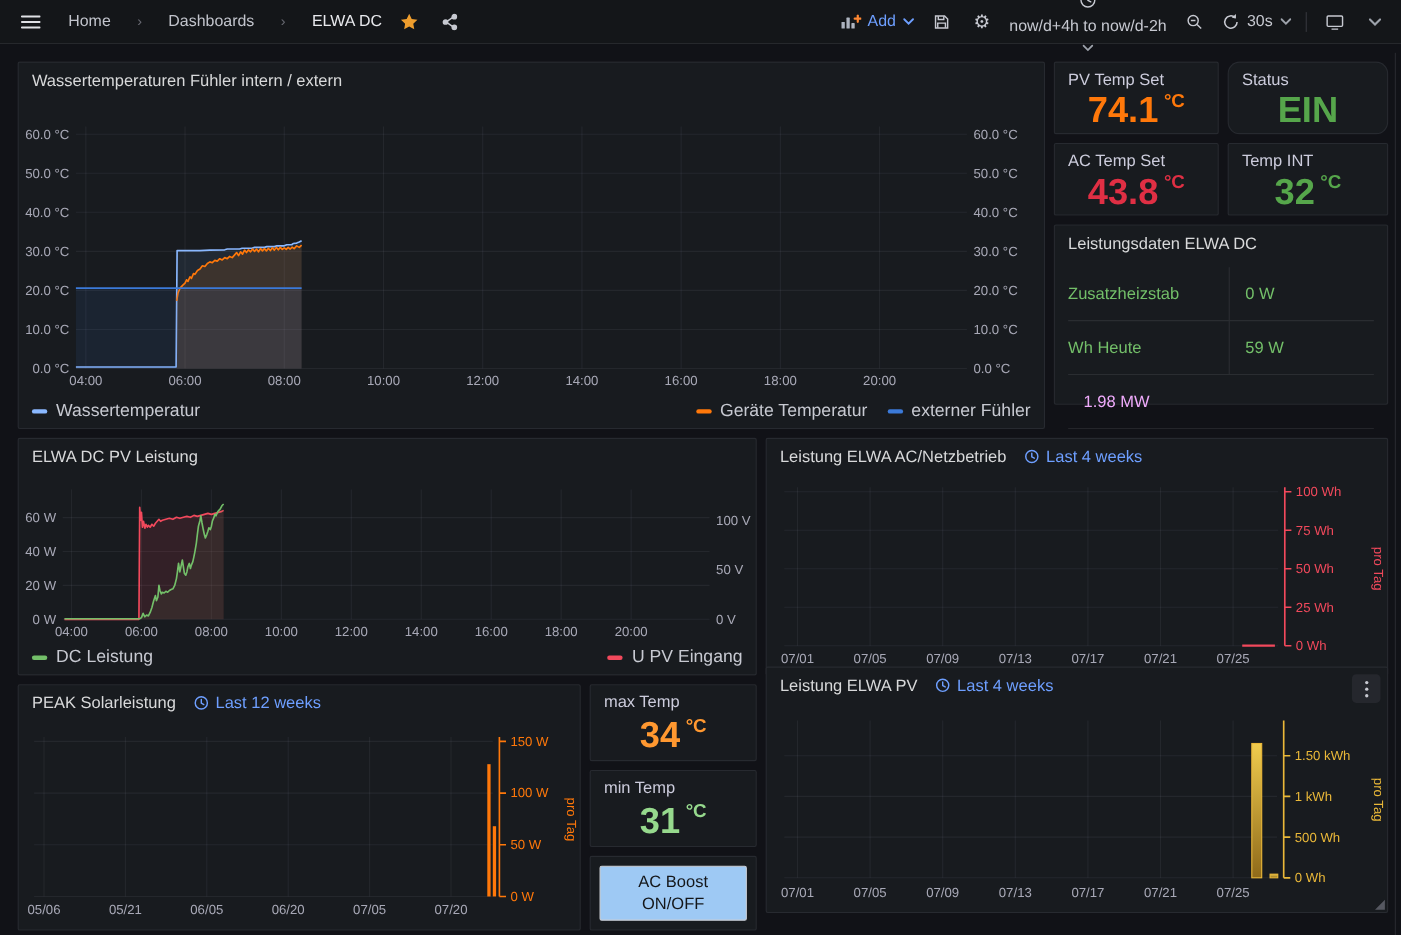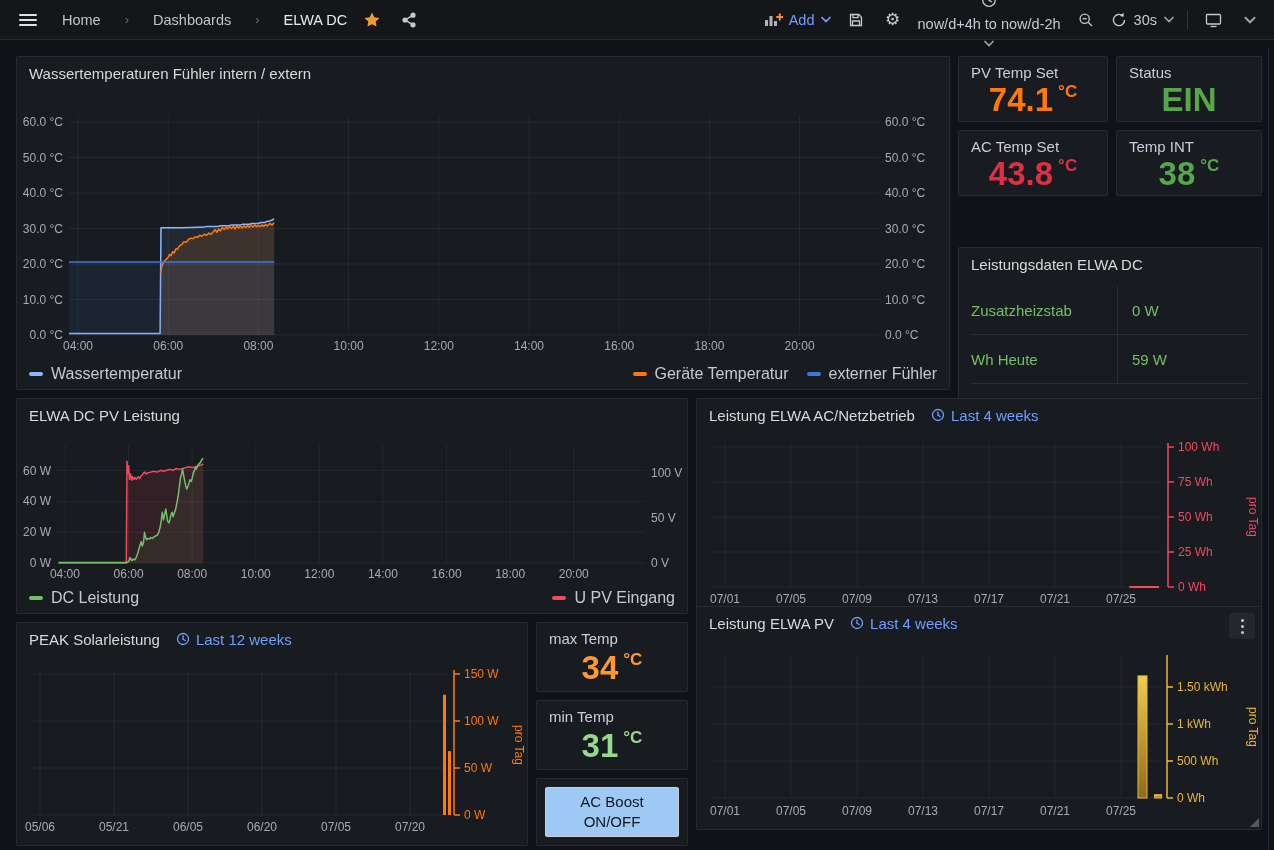--- a/index.html
+++ b/index.html
@@ -246,44 +246,44 @@
   </section>
 
   <section class="panel" style="left:958px;top:56px;width:150px;height:66px;">
     <div class="stat-title">PV Temp Set</div>
     <div class="stat-value" style="color: rgb(255, 120, 10);">
       <span class="sv-num">74.1</span>
       <span class="sv-unit">°C</span>
     </div>
   </section>
 
-  <section class="panel" style="left:1116px;top:56px;width:146px;height:66px;">
+  <section class="panel" style="left:1116px;top:56px;width:146px;height:66px;border-radius:11px;">
     <div class="stat-title">Status</div>
     <div class="stat-value" style="color: rgb(86, 166, 75);">
       <span class="sv-num">EIN</span>
     </div>
   </section>
 
   <section class="panel" style="left:958px;top:130px;width:150px;height:66px;">
     <div class="stat-title">AC Temp Set</div>
     <div class="stat-value" style="color: rgb(224, 47, 68);">
       <span class="sv-num">43.8</span>
       <span class="sv-unit">°C</span>
     </div>
   </section>
 
   <section class="panel" style="left:1116px;top:130px;width:146px;height:66px;">
     <div class="stat-title">Temp INT</div>
     <div class="stat-value" style="color: rgb(86, 166, 75);">
-      <span class="sv-num">38</span>
+      <span class="sv-num">32</span>
       <span class="sv-unit">°C</span>
     </div>
   </section>
 
-  <section class="panel" style="left:958px;top:204px;width:304px;height:164px;margin-top:43px;">
+  <section class="panel" style="left:958px;top:204px;width:304px;height:164px;">
     <div class="phead">
         <h2 class="ptitle">Leistungsdaten ELWA DC</h2>
       </div>
     <div class="ldt">
       <div class="ldt-row">
         <div class="ldt-label">Zusatzheizstab</div>
         <div class="ldt-value" style="color: rgb(115, 191, 105);">0 W</div>
       </div>
       <div class="ldt-row">
         <div class="ldt-label">Wh Heute</div>

